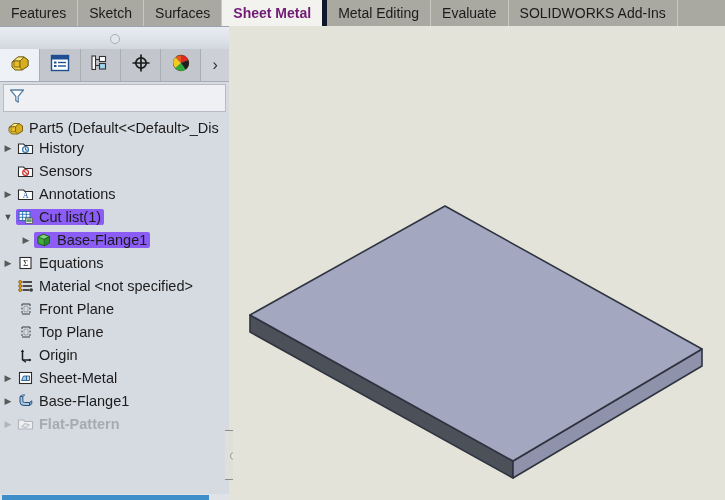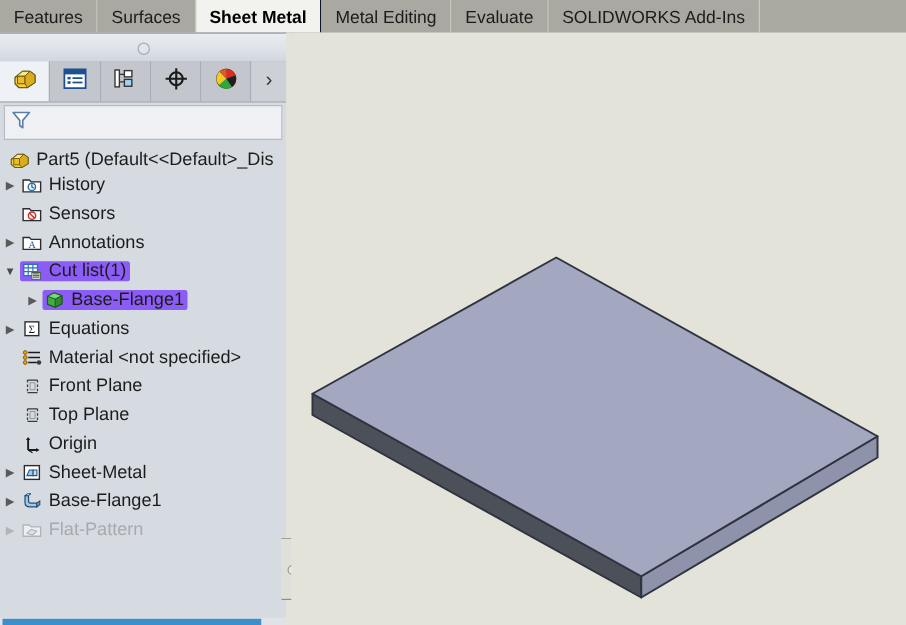--- a/index.html
+++ b/index.html
@@ -29,22 +29,22 @@
     font-size: 14px;
     color: #1b1b1b;
     background: #a9a9a1;
     border-right: 1px solid #c9c9c2;
     white-space: nowrap;
     line-height: 1;
   }
   .cm-tab.active {
     background: #f2f2ee;
     font-weight: bold;
-    color: #000000;
-    border-right: 1px solid #0f172a;
+    color: #701a75;
+    border-right: 5px solid #0f172a;
   }
   .cm-tab-filler {
     flex: 1 1 auto;
     background: #a9a9a1;
   }
 
   
   #leftpanel {
     position: absolute; left: 0; top: 26px;
     width: 229px; height: 474px;
@@ -120,21 +120,21 @@
     color: #5a5a5a; font-size: 9px;
   }
   .arrow.none { color: transparent; }
   .arrow.open { color: #4a4a4a; }
   .ticon {
     width: 20px; flex: 0 0 20px;
     display: flex; align-items: center; justify-content: center;
   }
   .tlabel { padding-left: 3px; }
   .hl-wrap { display: inline-flex; align-items: center; background: #8b5cf6; border-radius: 2px; padding-right: 3px; }
-  .dim { color: #a8aab0; }
+  .dim { color: #a8aab0; font-weight: bold; }
 
   
   #tree-hscroll {
     position: absolute; left: 0; top: 468px;
     width: 229px; height: 12px;
     background: #dfe2e7;
   }
   #tree-hscroll-thumb {
     position: absolute; left: 2px; top: 1px;
     width: 207px; height: 10px;
@@ -173,20 +173,23 @@
   #model-svg { position: absolute; left: 0; top: 0; }
 </style>
 </head>
 <body>
 
 <div id="app">
 
   <div id="tabstrip">
     <div class="cm-tab">
         <span>Features</span>
+      </div>
+    <div class="cm-tab">
+        <span>Sketch</span>
       </div>
     <div class="cm-tab">
         <span>Surfaces</span>
       </div>
     <div class="cm-tab active">
         <span>Sheet Metal</span>
       </div>
     <div class="cm-tab">
         <span>Metal Editing</span>
       </div>

